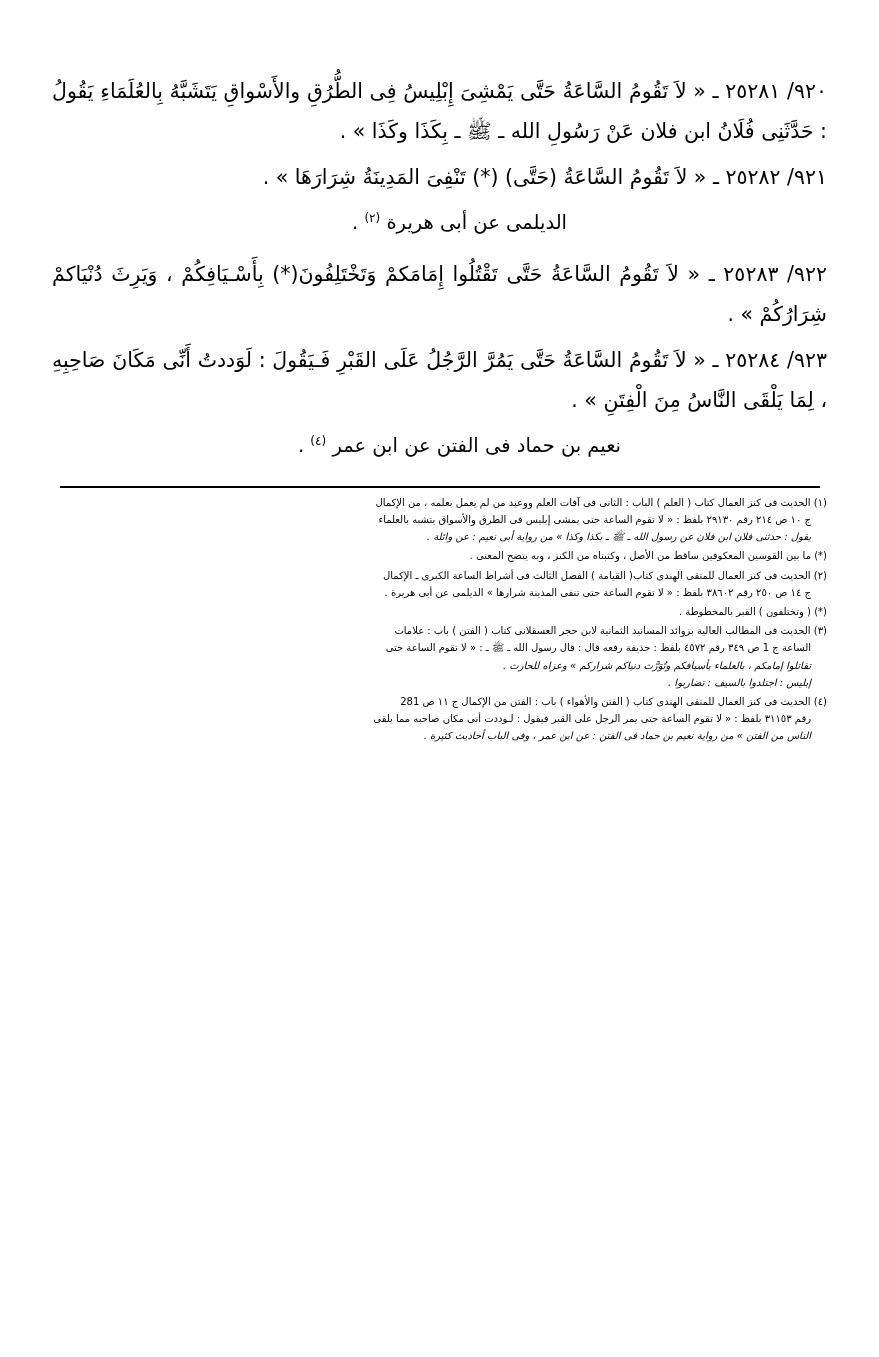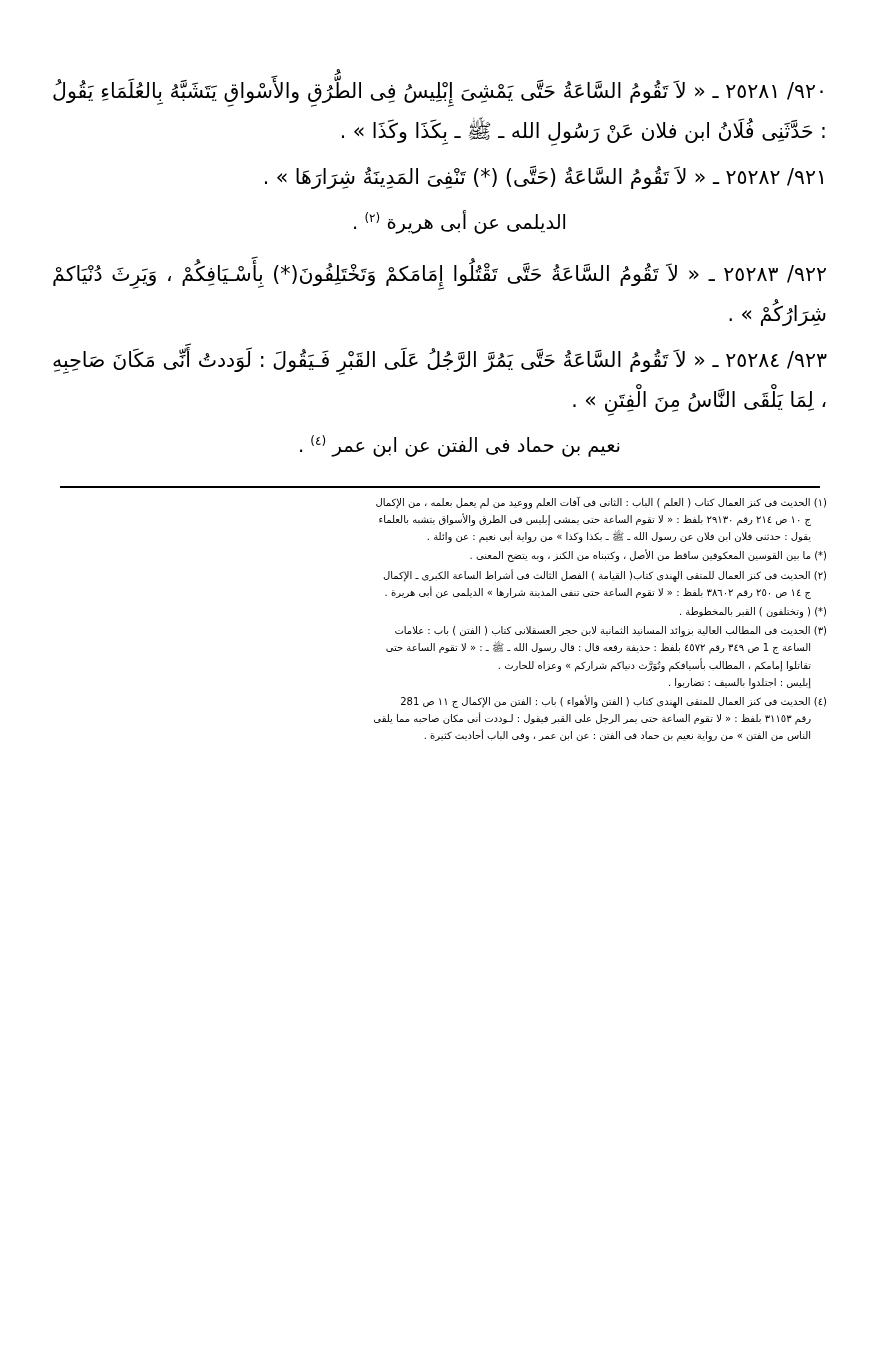--- a/index.html
+++ b/index.html
@@ -68,20 +68,21 @@
     margin: 0 0 2px 0;
     text-align: justify;
   }
   .note .cont {
     display: block;
     padding-right: 16px;
   }
   .note .cont2 {
     display: block;
     padding-right: 16px;
+    font-style: italic;
   }
   .pagenum {
     margin-top: auto;
     text-align: center;
     font-size: 19px;
     padding-top: 14px;
     letter-spacing: 1px;
   }
 </style>
 </head>
@@ -137,21 +138,21 @@
 
     <p class="note">
       <span>(*)</span>
       <span>( وتختلفون ) القبر بالمخطوطة .</span>
     </p>
 
     <p class="note">
       <span>(٣)</span>
       <span>الحديث فى المطالب العالية بزوائد المسانيد الثمانية لابن حجر العسقلانى كتاب ( الفتن ) باب : علامات</span>
       <span class="cont">الساعة ج 1 ص ٣٤٩ رقم ٤٥٧٢ بلفظ : حذيفة رفعه قال : قال رسول الله ـ ﷺ ـ : « لا تقوم الساعة حتى</span>
-      <span class="cont2">تقاتلوا إمامكم ، المطالب بأسيافكم وتُوَرَّث دنياكم شراركم » وعزاه للحارث .</span>
+      <span class="cont2">تقاتلوا إمامكم ، بالعلماء بأسيافكم وتُوَرَّث دنياكم شراركم » وعزاه للحارث .</span>
       <span class="cont2">إبليس : اجتلدوا بالسيف : تضاربوا .</span>
     </p>
 
     <p class="note">
       <span>(٤)</span>
       <span>الحديث فى كنز العمال للمتقى الهندى كتاب ( الفتن والأهواء ) باب : الفتن من الإكمال ج ١١ ص 281</span>
       <span class="cont">رقم ٣١١٥٣ بلفظ : « لا تقوم الساعة حتى يمر الرجل على القبر فيقول : لـوددت أنى مكان صاحبه مما يلقى</span>
       <span class="cont2">الناس من الفتن » من رواية نعيم بن حماد فى الفتن : عن ابن عمر ، وفى الباب أحاديث كثيرة .</span>
     </p>
 

